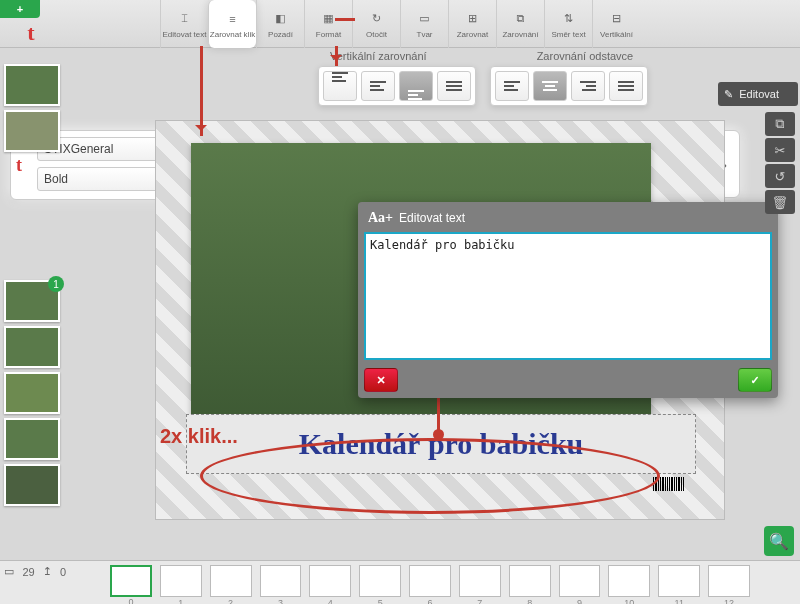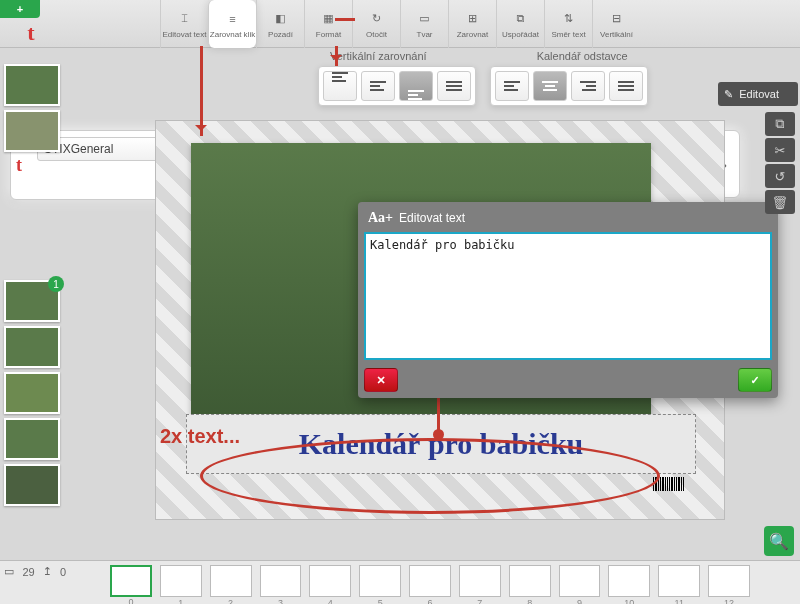--- a/index.html
+++ b/index.html
@@ -225,36 +225,36 @@
       <div class="tbtn">
         <div class="ticon">▭</div>
         <div class="tlbl">Tvar</div>
       </div>
       <div class="tbtn">
         <div class="ticon">⊞</div>
         <div class="tlbl">Zarovnat</div>
       </div>
       <div class="tbtn">
         <div class="ticon">⧉</div>
-        <div class="tlbl">Uspořádat</div>
+        <div class="tlbl">Zarovnání</div>
       </div>
       <div class="tbtn">
         <div class="ticon">⇅</div>
         <div class="tlbl">Směr text</div>
       </div>
       <div class="tbtn">
         <div class="ticon">⊟</div>
         <div class="tlbl">Vertikální</div>
       </div>
     </div>
 </div>
 
 <div class="align-labels">
   <span>Vertikální zarovnání</span>
-  <span>Kalendář odstavce</span>
+  <span>Zarovnání odstavce</span>
 </div>
 <div class="align-group a1">
   <div class="alignbtn">
       <div class="lines" style="align-self:flex-start">
         <span style="width:16px"></span>
         <span style="width:10px"></span>
         <span style="width:14px"></span>
       </div>
     </div>
   <div class="alignbtn">
@@ -307,20 +307,24 @@
         <span style="width:16px"></span>
         <span style="width:16px"></span>
       </div>
     </div>
 </div>
 
 <div class="font-panel">
   <div class="crumb">t</div>
   <div class="sel font">
       <span>STIXGeneral</span>
+      <span class="arr">▾</span>
+    </div>
+  <div class="sel weight">
+      <span>Bold</span>
       <span class="arr">▾</span>
     </div>
   <div class="sel size">
       <span>52.9</span>
       <span class="arr">▾</span>
     </div>
   <div class="tbox t1" style="text-decoration:underline">T</div>
   <div class="tbox t2" style="text-decoration:line-through">T</div>
 </div>
 
@@ -385,21 +389,21 @@
       <span style="width:2px"></span>
       <span></span>
       <span></span>
       <span style="width:2px"></span>
       <span></span>
       <span></span>
   </div>
 </div>
 
 <div class="ellipse"></div>
-<div class="anno-2xclick">2x text...</div>
+<div class="anno-2xclick">2x klik...</div>
 <div class="red-arrow ra-down1"></div>
 <div class="red-arrow ra-down2"></div>
 <div class="red-arrow ra-down2b"></div>
 <div class="red-arrow ra-down3"></div>
 
 <div class="modal">
   <div class="mhdr">
       <b>Aa+</b>
       <span>Editovat text</span>
     </div>

